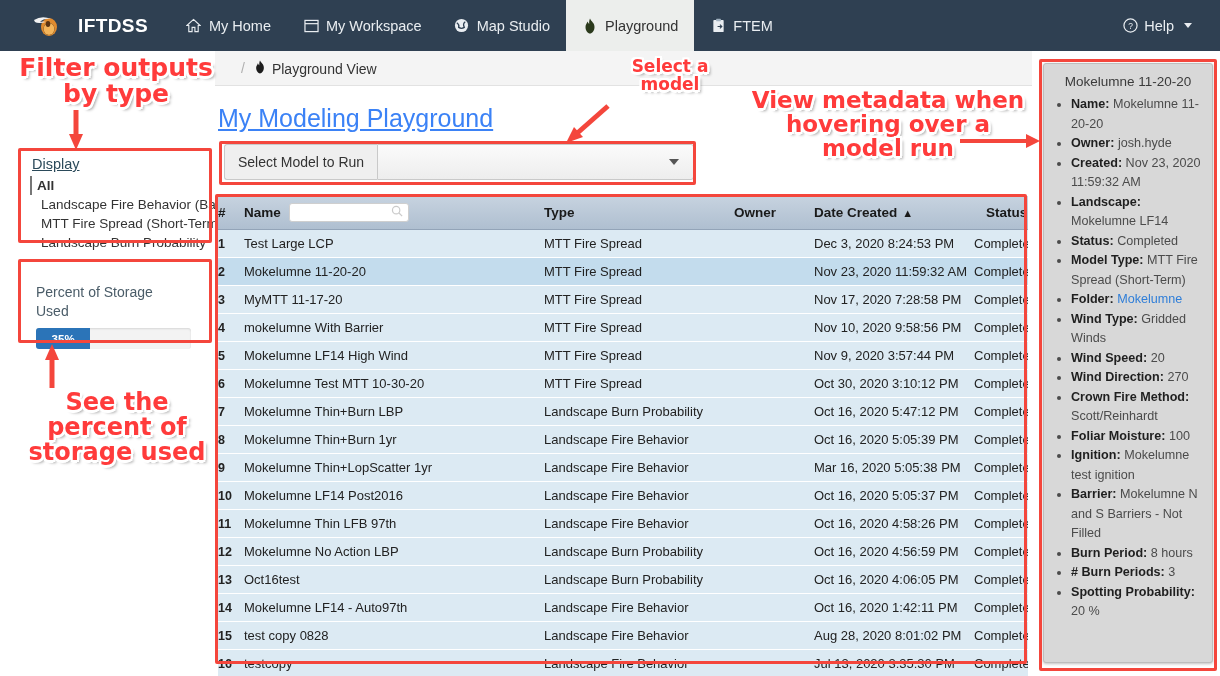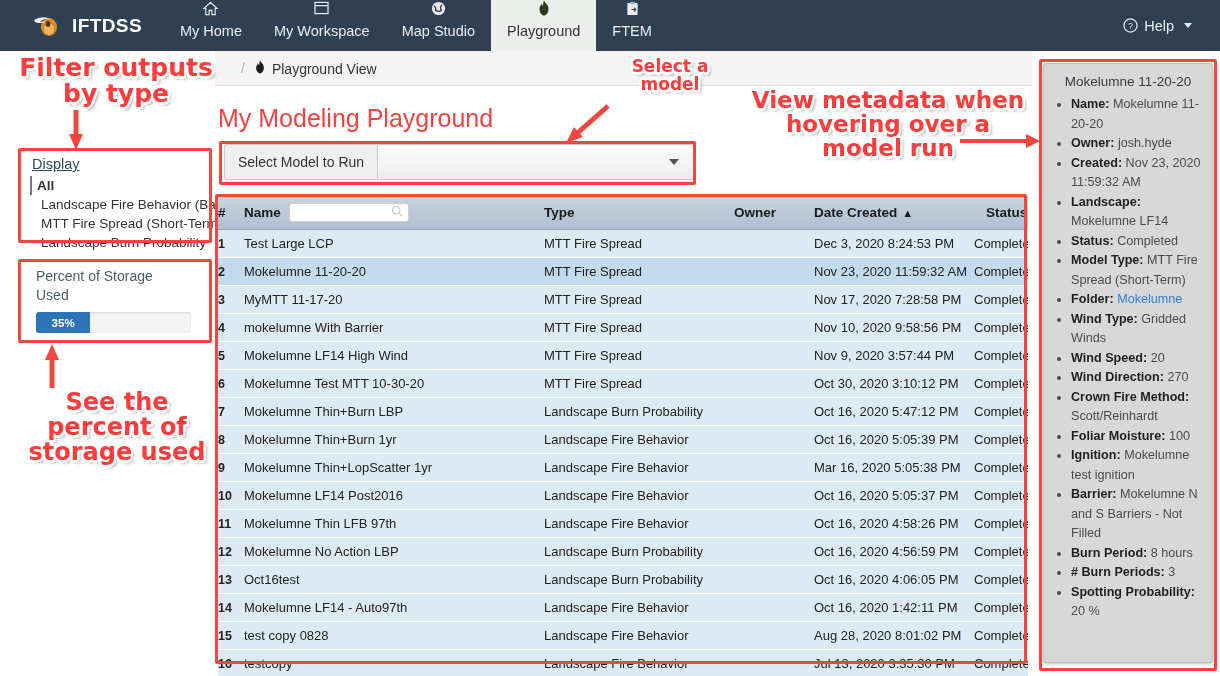--- a/index.html
+++ b/index.html
@@ -7,28 +7,27 @@
     width:1220px;height:676px;overflow:hidden;position:relative;
     font-family:"Liberation Sans",sans-serif;
     background:#ffffff;color:#333;
   }
 
   
   .topnav{
     position:absolute;left:0;top:0;width:1220px;height:51px;
     background:#2f4052;display:flex;align-items:stretch;
   }
-  .brand{display:flex;align-items:center;gap:10px;padding:0 22px 0 32px;justify-content:center;}
+  .brand{display:flex;align-items:center;gap:16px;padding:0 22px 0 32px;justify-content:center;}
   .brand-logo{width:30px;height:24px;position:relative;}
   .brand-text{color:#fff;font-size:19px;font-weight:bold;letter-spacing:.4px;}
   .nav-item{
     display:flex;align-items:center;gap:7px;
     padding:0 16px;color:#e9edf1;font-size:14.5px;cursor:pointer;
     white-space:nowrap;
-    flex-direction:column;
   }
   .nav-item.active{background:#eceeec;color:#333;}
   .nav-ico{display:inline-flex;align-items:center;justify-content:center;width:16px;height:16px;}
   .nav-right{margin-left:auto;display:flex;align-items:center;padding-right:28px;}
   .help-item{display:flex;align-items:center;gap:6px;color:#e9edf1;font-size:14.5px;cursor:pointer;}
   .caret{width:0;height:0;border-left:4.5px solid transparent;border-right:4.5px solid transparent;border-top:5px solid #e9edf1;margin-left:4px;}
 
   
   .breadcrumb{
     position:absolute;left:215px;top:51px;width:817px;height:35px;
@@ -46,30 +45,30 @@
     background:#fff;box-sizing:border-box;padding:5px 0 8px 10px;
   }
   .display-title{
     font-size:14.5px;color:#2b4a5a;text-decoration:underline;margin-bottom:4px;
     cursor:pointer;display:inline-block;
   }
   .filter-item{font-size:13.5px;color:#333;line-height:19px;white-space:nowrap;cursor:pointer;}
   .filter-item.selected{font-weight:bold;border-left:2px solid #777;padding-left:5px;margin-left:-2px;}
   .filter-item.plain{padding-left:9px;}
 
-  .storage-box{position:absolute;left:22px;top:263px;width:190px;box-sizing:border-box;padding:4px 14px 10px 14px;}
+  .storage-box{position:absolute;left:22px;top:263px;width:190px;box-sizing:border-box;padding:20px 14px 10px 14px;}
   .storage-label{font-size:14px;color:#4a5c68;line-height:19px;}
   .progress-track{margin-top:7px;width:155px;height:21px;background:#f3f3f3;border-radius:3px;
     box-shadow:inset 0 1px 2px rgba(0,0,0,.12);overflow:hidden;}
   .progress-fill{height:100%;background:#2b74b8;color:#fff;font-size:11.5px;font-weight:bold;
     display:flex;align-items:center;justify-content:center;box-sizing:border-box;}
 
   
   .page-title{
-    position:absolute;left:218px;top:104px;font-size:25px;color:#ef4444;font-weight:normal;
+    position:absolute;left:218px;top:104px;font-size:25px;color:#3b82f6;font-weight:normal;text-decoration:underline;
   }
   .model-select-row{
     position:absolute;left:224px;top:144px;width:470px;height:36px;display:flex;
   }
   .ms-addon{
     background:#efefef;border:1px solid #c9c9c9;border-right:none;border-radius:3px 0 0 3px;
     display:flex;align-items:center;padding:0 13px;font-size:14px;color:#333;white-space:nowrap;
   }
   .ms-select{
     flex:1;border:1px solid #c9c9c9;border-radius:0 3px 3px 0;

